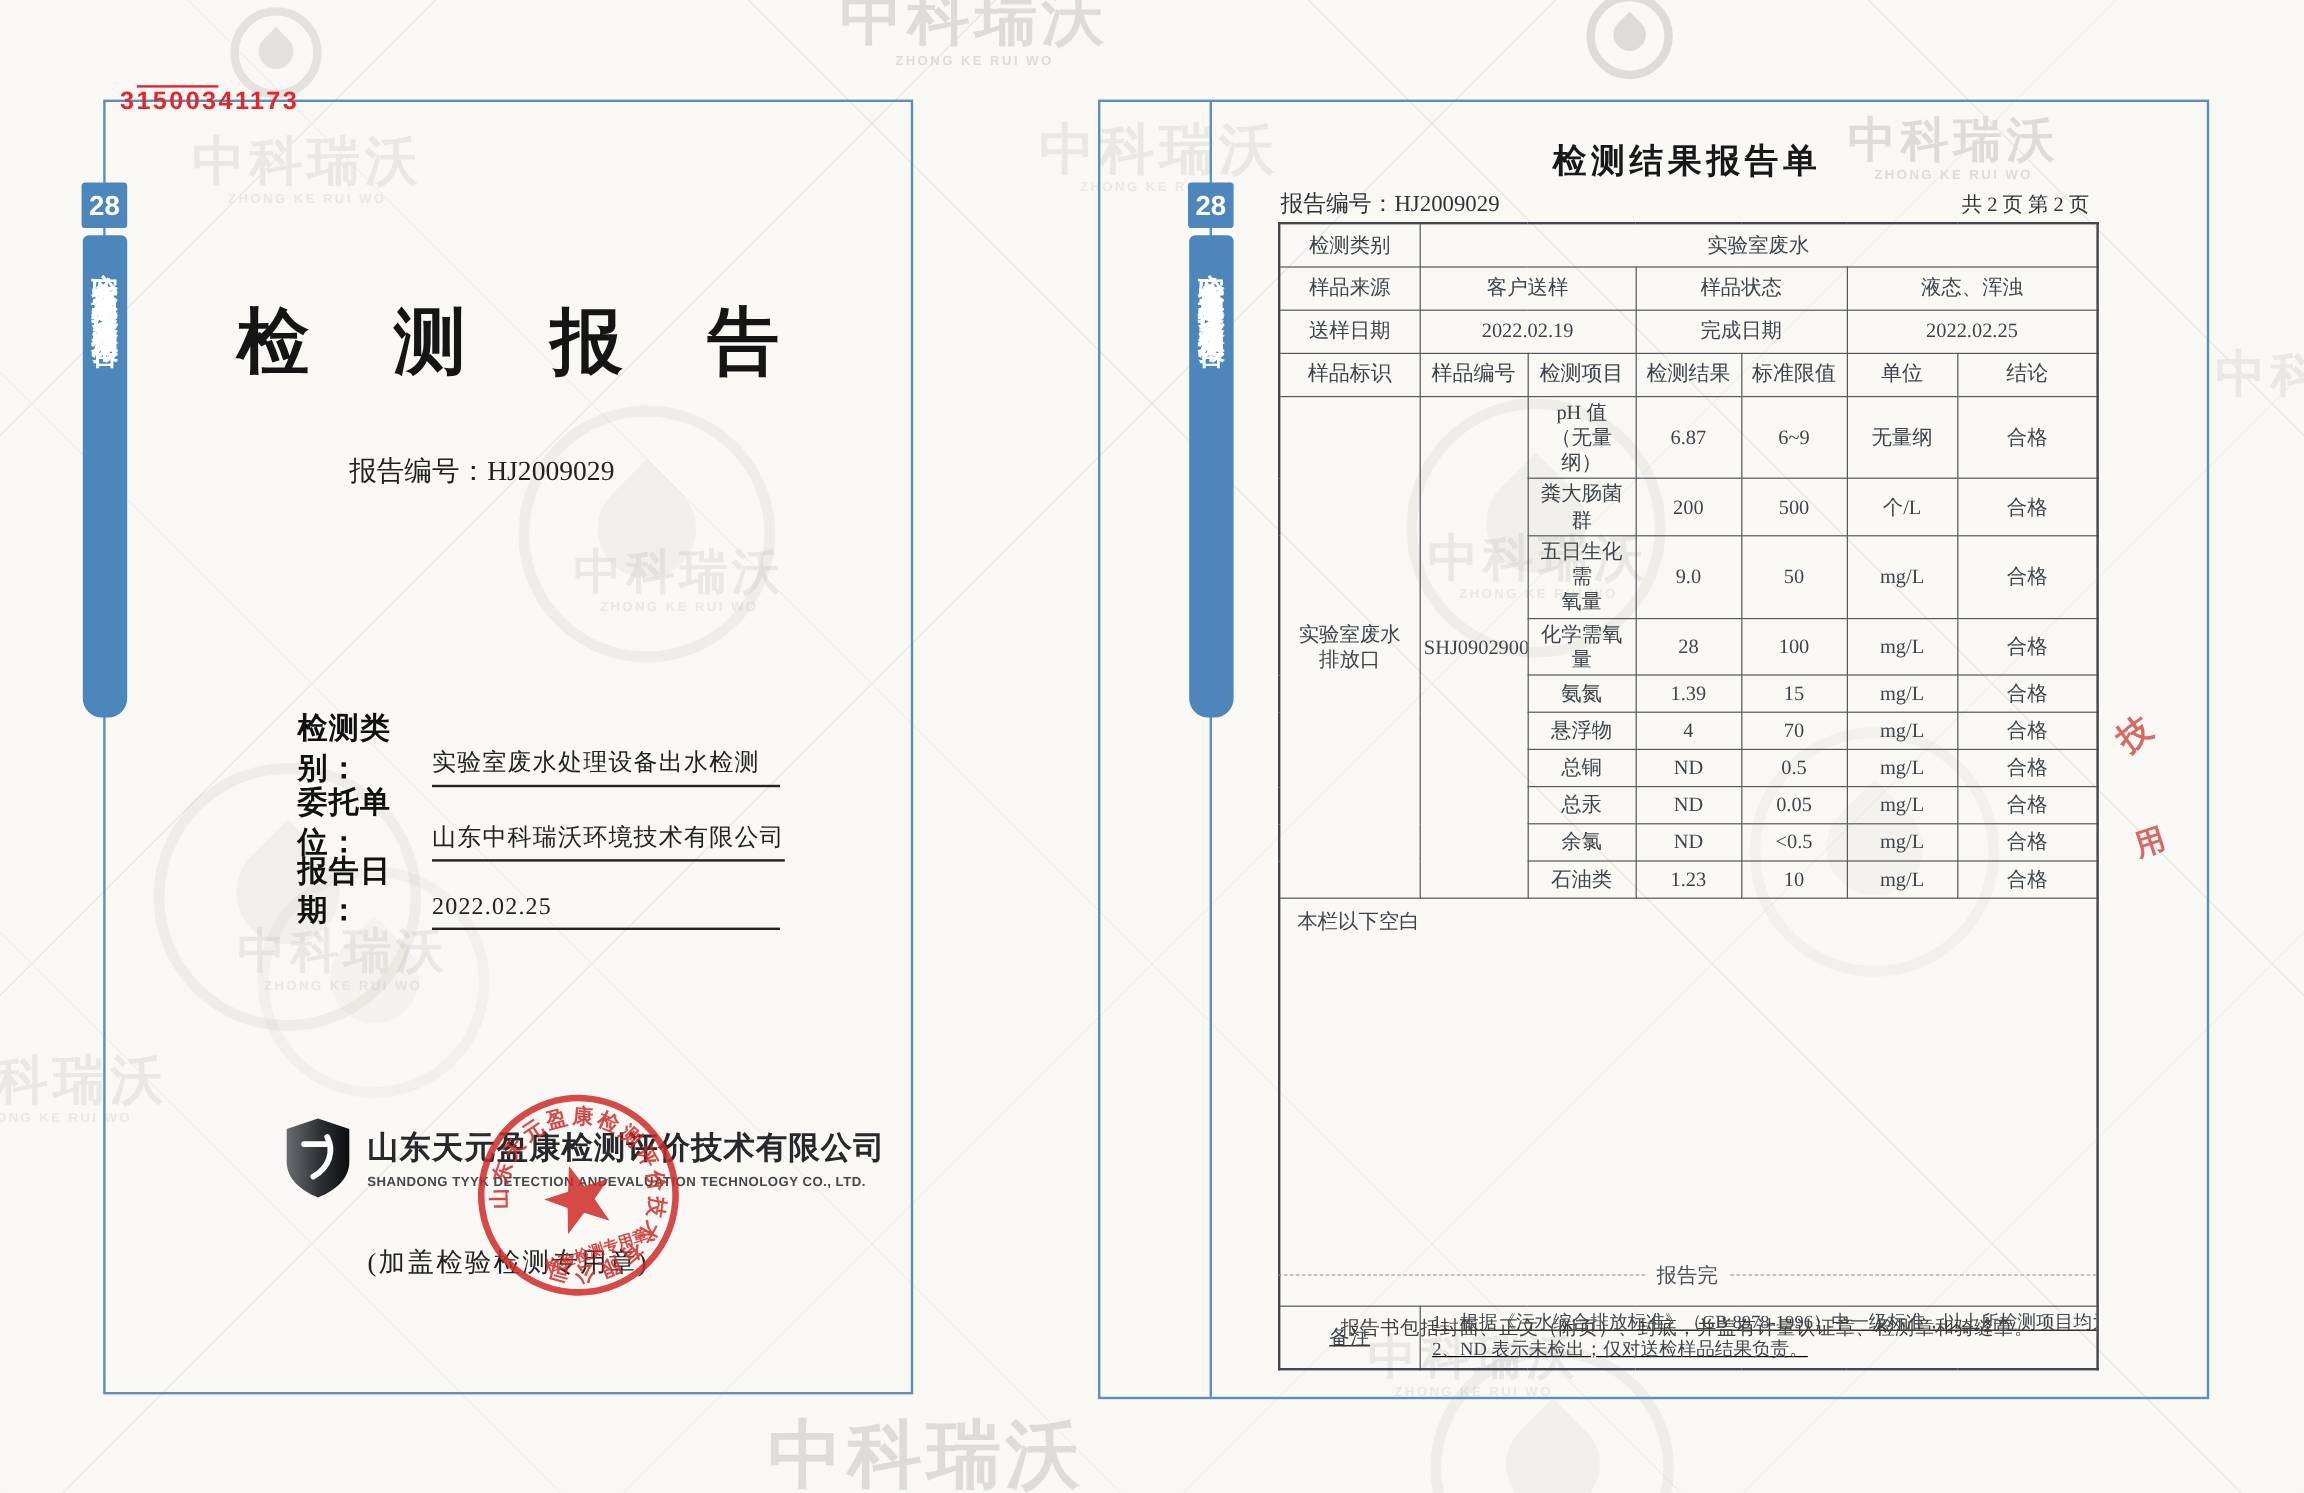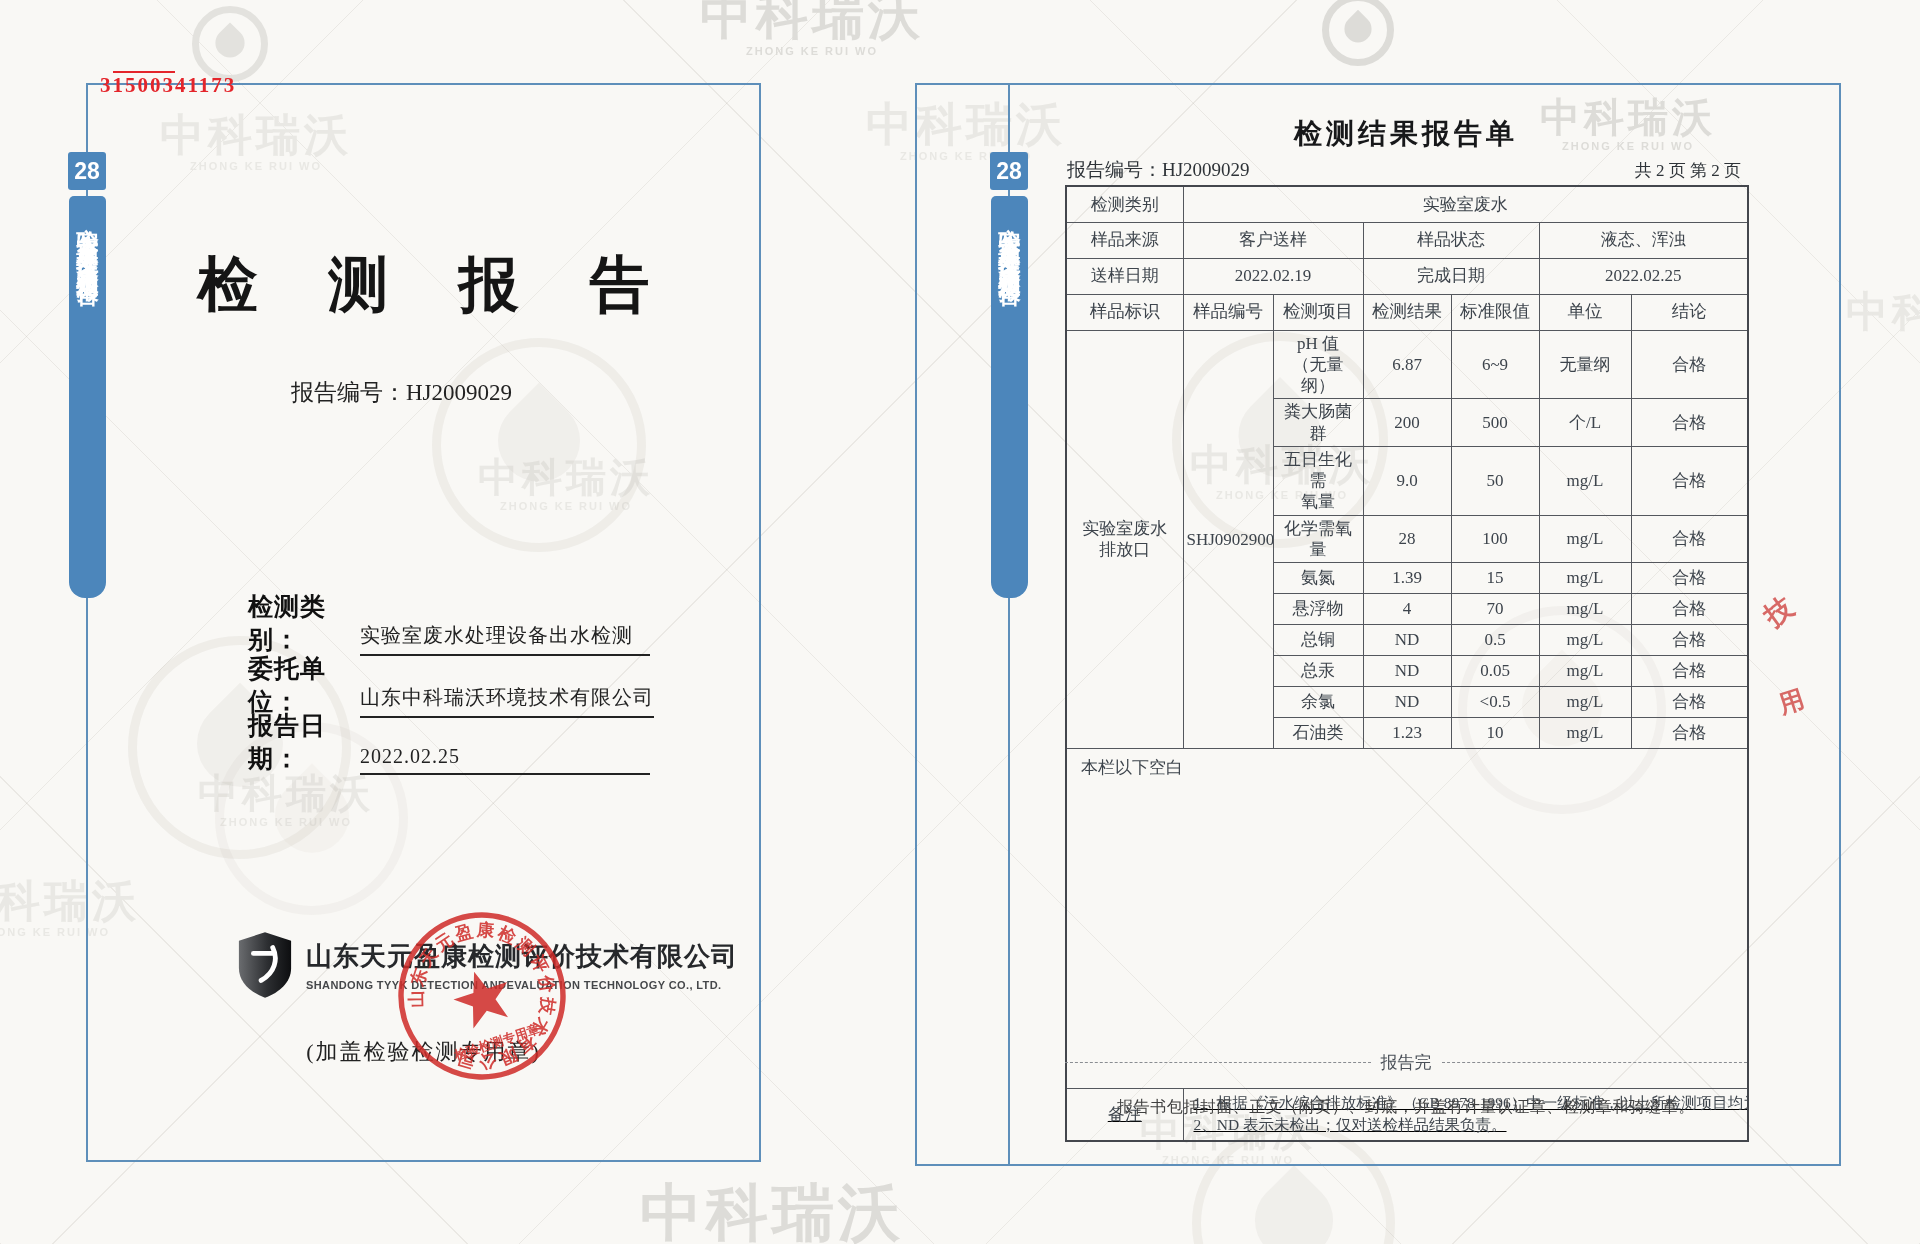--- a/index.html
+++ b/index.html
@@ -40,21 +40,21 @@
   .tab-ribbon{position:absolute;width:37px;background:#4c86bb;color:#fff;z-index:4;
      border-radius:5px 5px 16px 16px;display:flex;justify-content:center;
      padding-top:14px;box-sizing:border-box;}
   .tab-ribbon span{writing-mode:vertical-rl;text-orientation:upright;
      font-size:22px;font-weight:bold;letter-spacing:4px;
      font-family:"Liberation Sans","DejaVu Sans",sans-serif;}
   .ribbon-line{position:absolute;width:0;border-left:2px solid #5e8fba;z-index:2;}
 
   
   #serial-no{left:12px;top:-12px;color:#e4252b;font-size:21px;font-weight:bold;
-     letter-spacing:2px;font-family:Liberation Serif, serif;z-index:5;}
+     letter-spacing:2px;font-family:Liberation Sans, sans-serif;z-index:5;}
   #serial-no .ovl{border-top:2px solid #e4252b;}
   #cover-title{top:160px;left:50%;transform:translateX(-50%);width:452px;display:flex;
      justify-content:space-between;font-size:60px;font-weight:bold;color:#151515;z-index:3;}
   #cover-report-no{top:292px;left:0;width:100%;text-align:center;font-size:23px;
      color:#222;transform:translateX(-22px);z-index:3;}
   .field{position:absolute;left:160px;width:402px;display:flex;align-items:flex-end;z-index:3;}
   .flabel{font-size:25px;font-weight:bold;color:#111;width:112px;flex:none;letter-spacing:1px;}
   .fvalue{flex:1;border-bottom:2px solid #222;font-size:20px;
      color:#222;padding-bottom:5px;letter-spacing:1px;white-space:nowrap;}
   #company-row{left:148px;top:845px;display:flex;align-items:center;gap:12px;z-index:3;}

